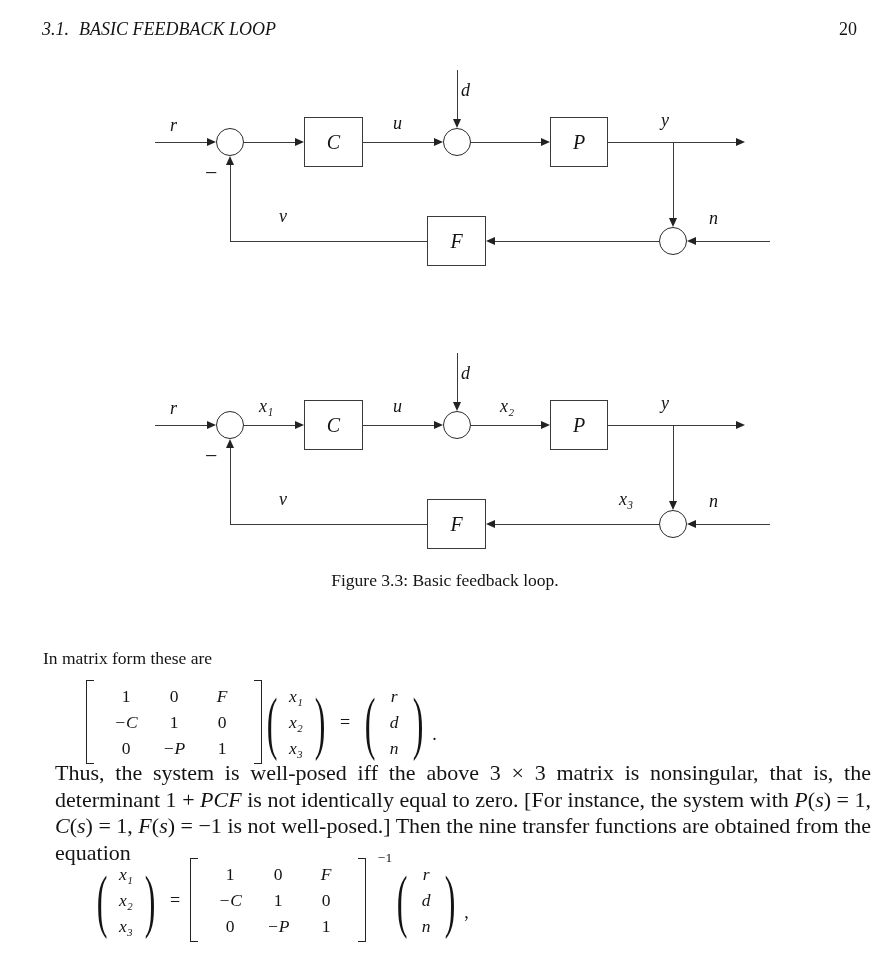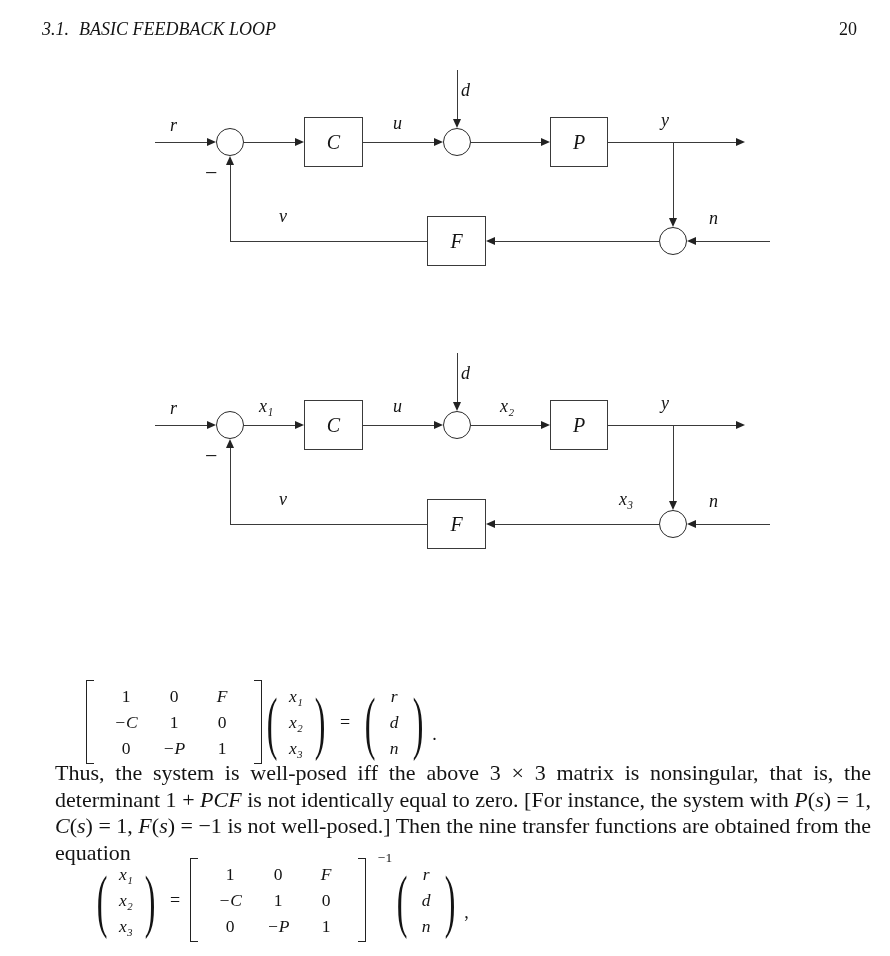--- a/index.html
+++ b/index.html
@@ -137,21 +137,23 @@
   <div class="lbl" style="left:170px;top:398px">r</div>
   <div class="lbl" style="left:259px;top:396px">x₁</div>
   <div class="lbl" style="left:393px;top:396px">u</div>
   <div class="lbl" style="left:500px;top:396px">x₂</div>
   <div class="lbl" style="left:461px;top:363px">d</div>
   <div class="lbl" style="left:661px;top:393px">y</div>
   <div class="lbl" style="left:279px;top:489px">v</div>
   <div class="lbl" style="left:619px;top:489px">x₃</div>
   <div class="lbl" style="left:709px;top:491px">n</div>
   <div class="lbl minus" style="left:205px;top:443px">−</div>
-
+  <div class="caption" style="top:570px">Figure 3.3: Basic feedback loop.</div>
+
+  <div class="intro">In matrix form these are</div>
 
   <div class="eq" style="left:86px;top:680px">
     <div class="mx">
       <div class="brk brkL"></div>
       <div class="grid">
         <span class="cell">1</span>
         <span class="cell">0</span>
         <span class="cell it">F</span>
         <span class="cell it">−C</span>
         <span class="cell">1</span>

